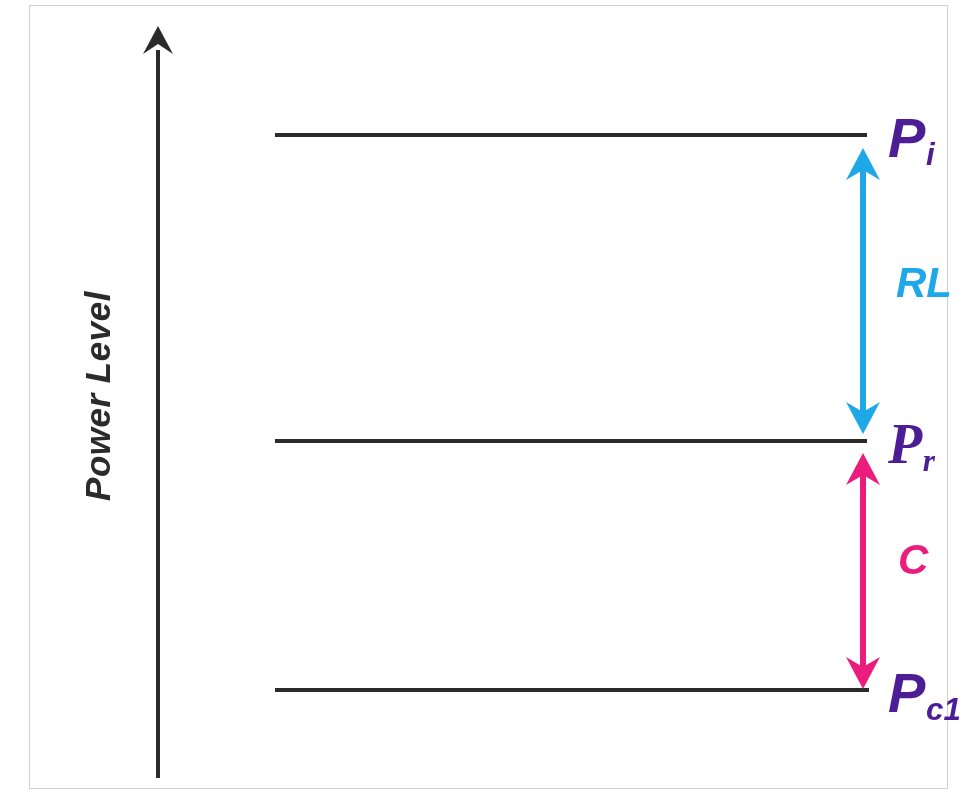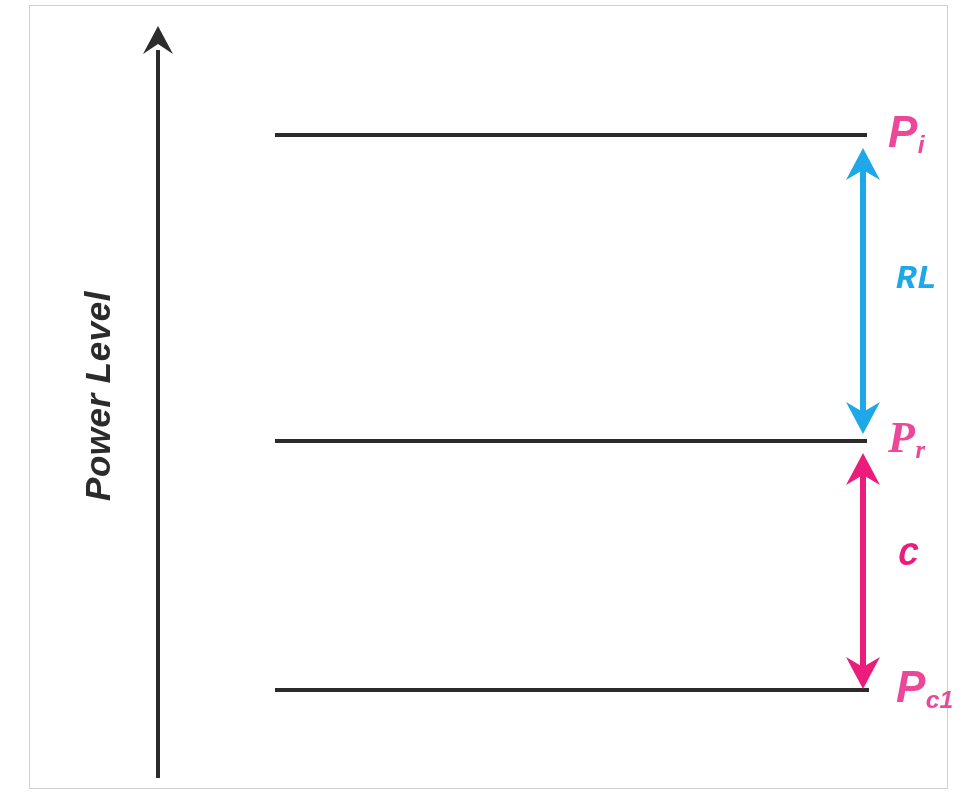--- a/index.html
+++ b/index.html
@@ -70,54 +70,53 @@
     height: 4px;
     background: #2b2b2b;
   }
   .level-line.lvl-pi  { top: 127px; }
   .level-line.lvl-pr  { top: 433px; }
   .level-line.lvl-pc1 { top: 682px; width: 594px; }
   
   .level-label {
     position: absolute;
     left: 858px;
-    font-size: 44px;
+    font-size: 56px;
     font-weight: bold;
     font-style: italic;
-    color: #ec4899;
+    color: #4c1d95;
     white-space: nowrap;
     line-height: 1;
   }
   .level-label.lbl-pi  { top: 104px; }
   .level-label.lbl-pr  { top: 410px; font-family: Liberation Serif, serif; }
-  .level-label.lbl-pc1 { top: 659px; margin-left: 8px; }
+  .level-label.lbl-pc1 { top: 659px; }
   .level-label sub {
     font-size: 0.56em;
     vertical-align: baseline;
     position: relative;
     top: 0.26em;
     left: 0.02em;
     font-weight: bold;
     font-style: italic;
   }
   
   .measure-arrow {
     position: absolute;
   }
   .measure-arrow.arrow-rl { left: 812px; top: 140px; }
   .measure-arrow.arrow-c  { left: 812px; top: 445px; }
   
   .measure-label {
     position: absolute;
-    font-size: 34px;
+    font-size: 42px;
     font-weight: bold;
     font-style: italic;
     white-space: nowrap;
     line-height: 1;
-    font-family: Liberation Mono, monospace;
   }
   .measure-label.lbl-rl {
     left: 866px;
     top: 256px;
   }
   .measure-label.lbl-c {
     left: 868px;
     top: 533px;
   }
 </style>

